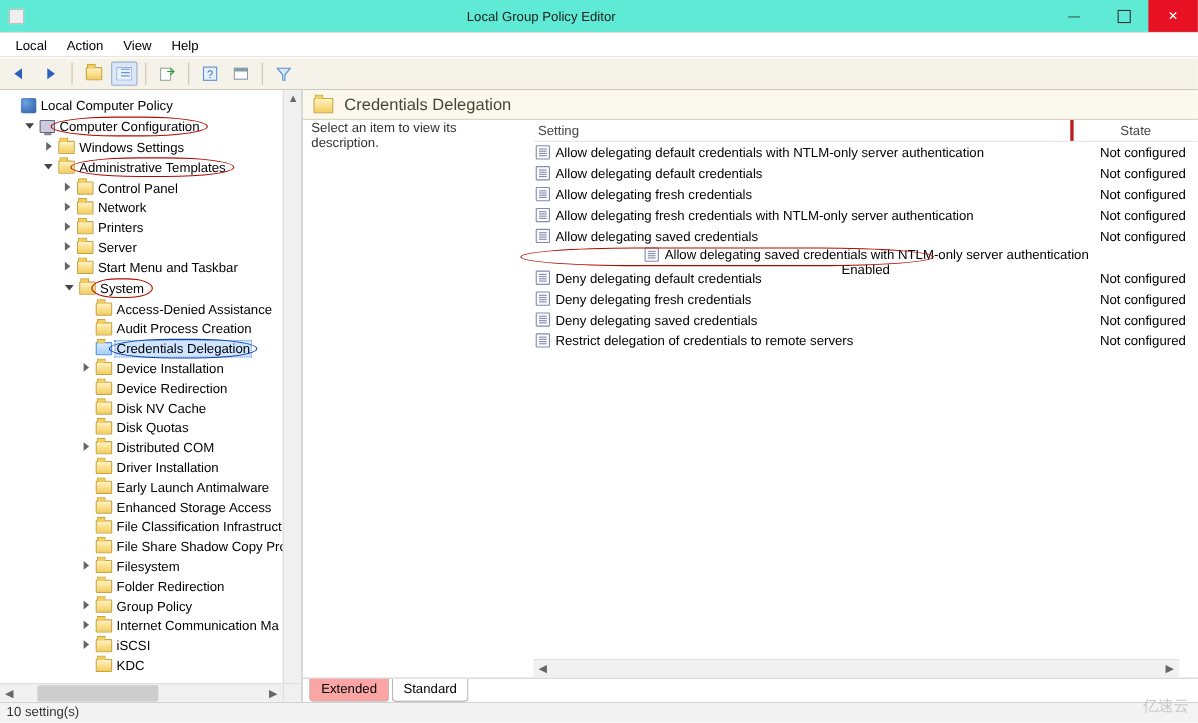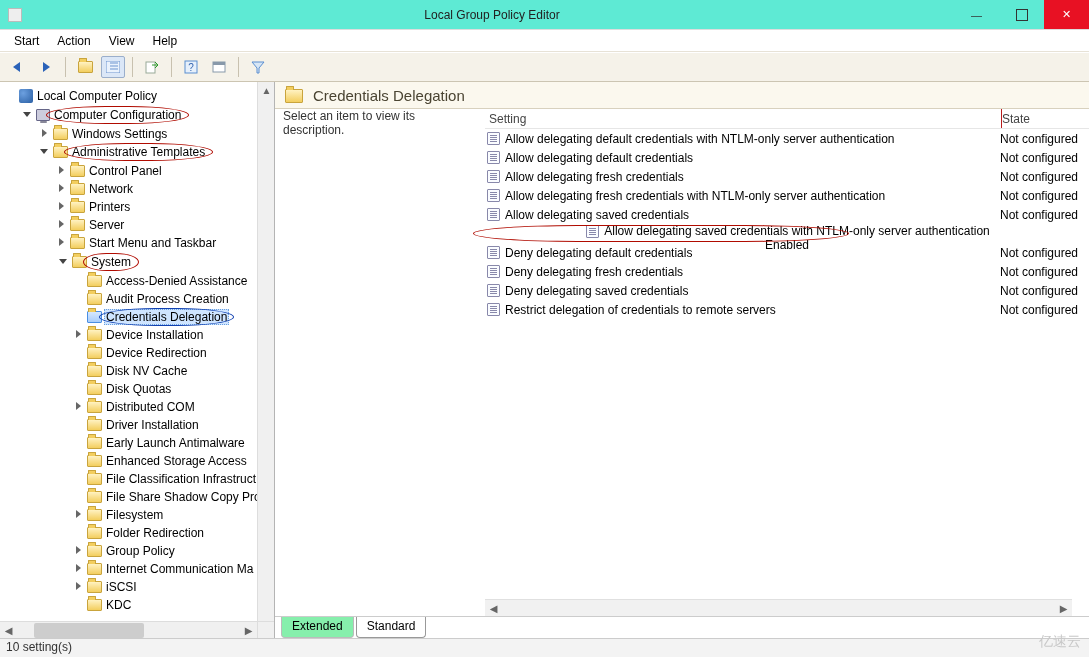--- a/index.html
+++ b/index.html
@@ -275,21 +275,21 @@
     color: #333;
   }
   .list-col { flex: 1; position: relative; }
   .list-header {
     display: flex;
     height: 20px;
     border-bottom: 1px solid #e6e6e6;
     color: #444;
   }
   .lh-setting { flex: 1; padding-left: 4px; line-height: 20px; }
-  .lh-state   { width: 88px; text-align: left; line-height: 20px; border-left:1px solid #b91c1c; }
+  .lh-state   { width: 116px; text-align: center; line-height: 20px; border-left:3px solid #b91c1c; }
   .list-rows { }
   .list-row {
     display: flex;
     height: 19px;
     align-items: center;
   }
   .list-row .setting {
     flex: 1;
     display: flex;
     align-items: center;
@@ -347,21 +347,21 @@
     padding-left: 6px;
     background: #fff;
     border-top: 1px solid #ccc;
   }
   .tabs .tab {
     padding: 2px 10px 0 10px;
     border: 1px solid #bbb;
     border-top: none;
     border-radius: 0 0 4px 4px;
     margin-right: 2px;
-    background: #86efac;
+    background: #fca5a5;
     position: relative;
   }
   .tabs .tab.active {
     background: #fff;
     border-color: #999;
   }
 
   
   .statusbar {
     height: 19px;
@@ -389,21 +389,21 @@
   </div>
   <div class="title-text">Local Group Policy Editor</div>
   <div class="win-btns">
     <div class="win-btn">—</div>
     <div class="win-btn max"></div>
     <div class="win-btn close">✕</div>
   </div>
 </div>
 
 <div class="menubar">
-  <span class="menu-item">Start</span>
+  <span class="menu-item">Local</span>
   <span class="menu-item">Action</span>
   <span class="menu-item">View</span>
   <span class="menu-item">Help</span>
 </div>
 
 <div class="toolbar">
   <div class="tb-btn">
     <svg width="16" height="12">
         <path d="M10 1 L3 6 L10 11 Z" fill="#2a62b8"></path>
       </svg>

